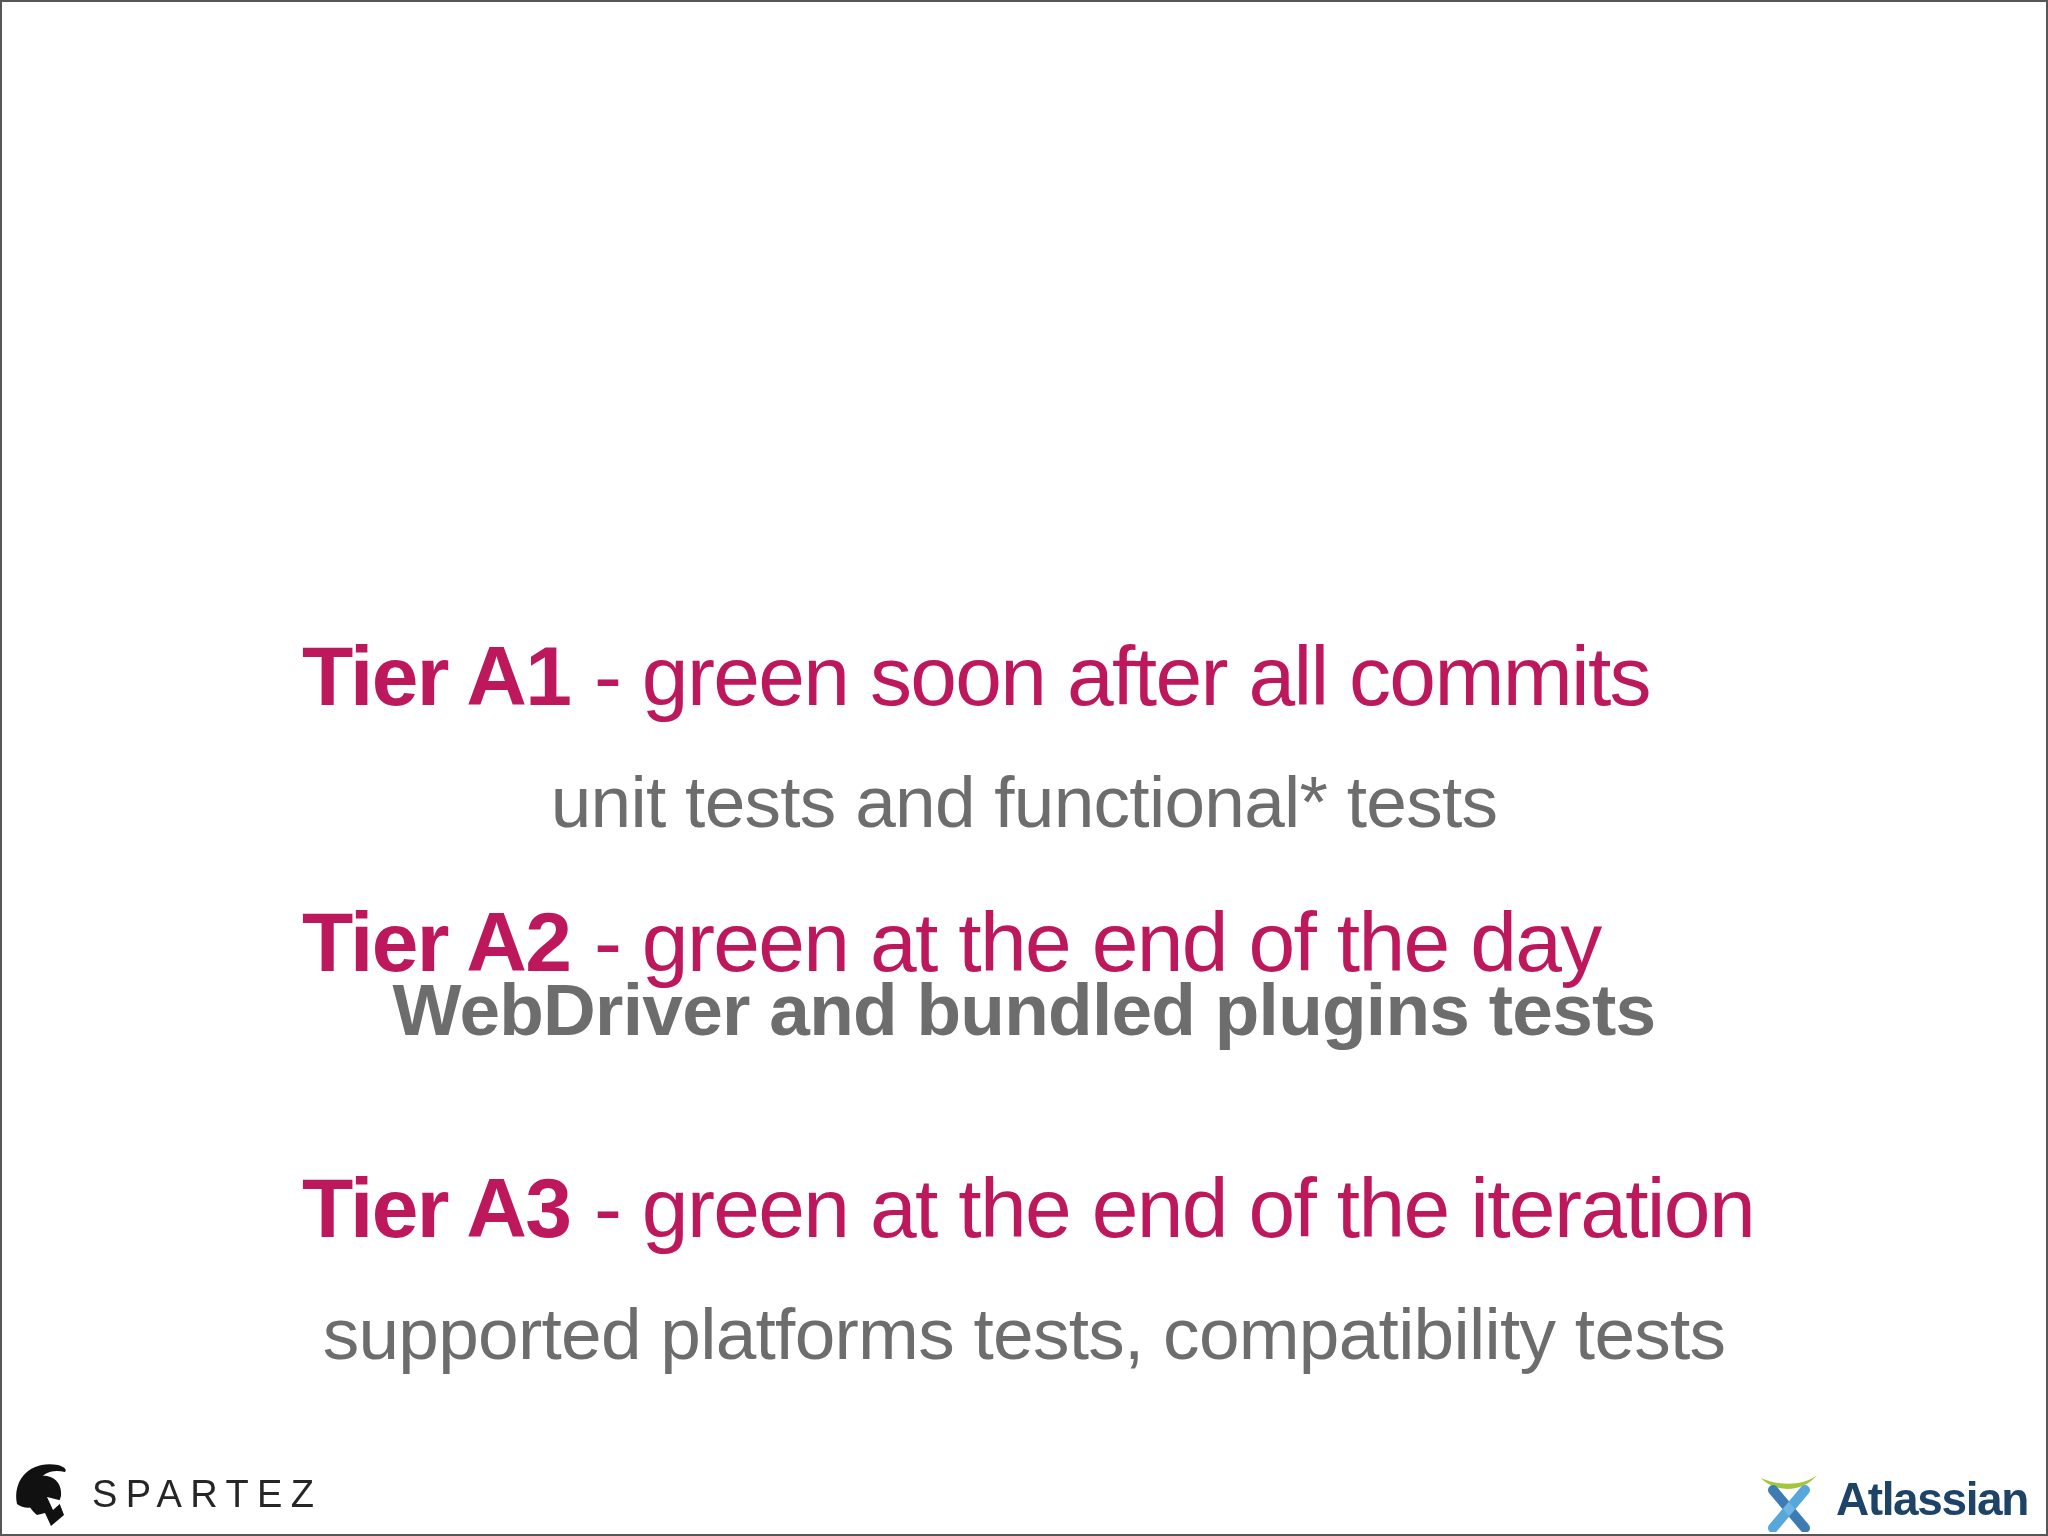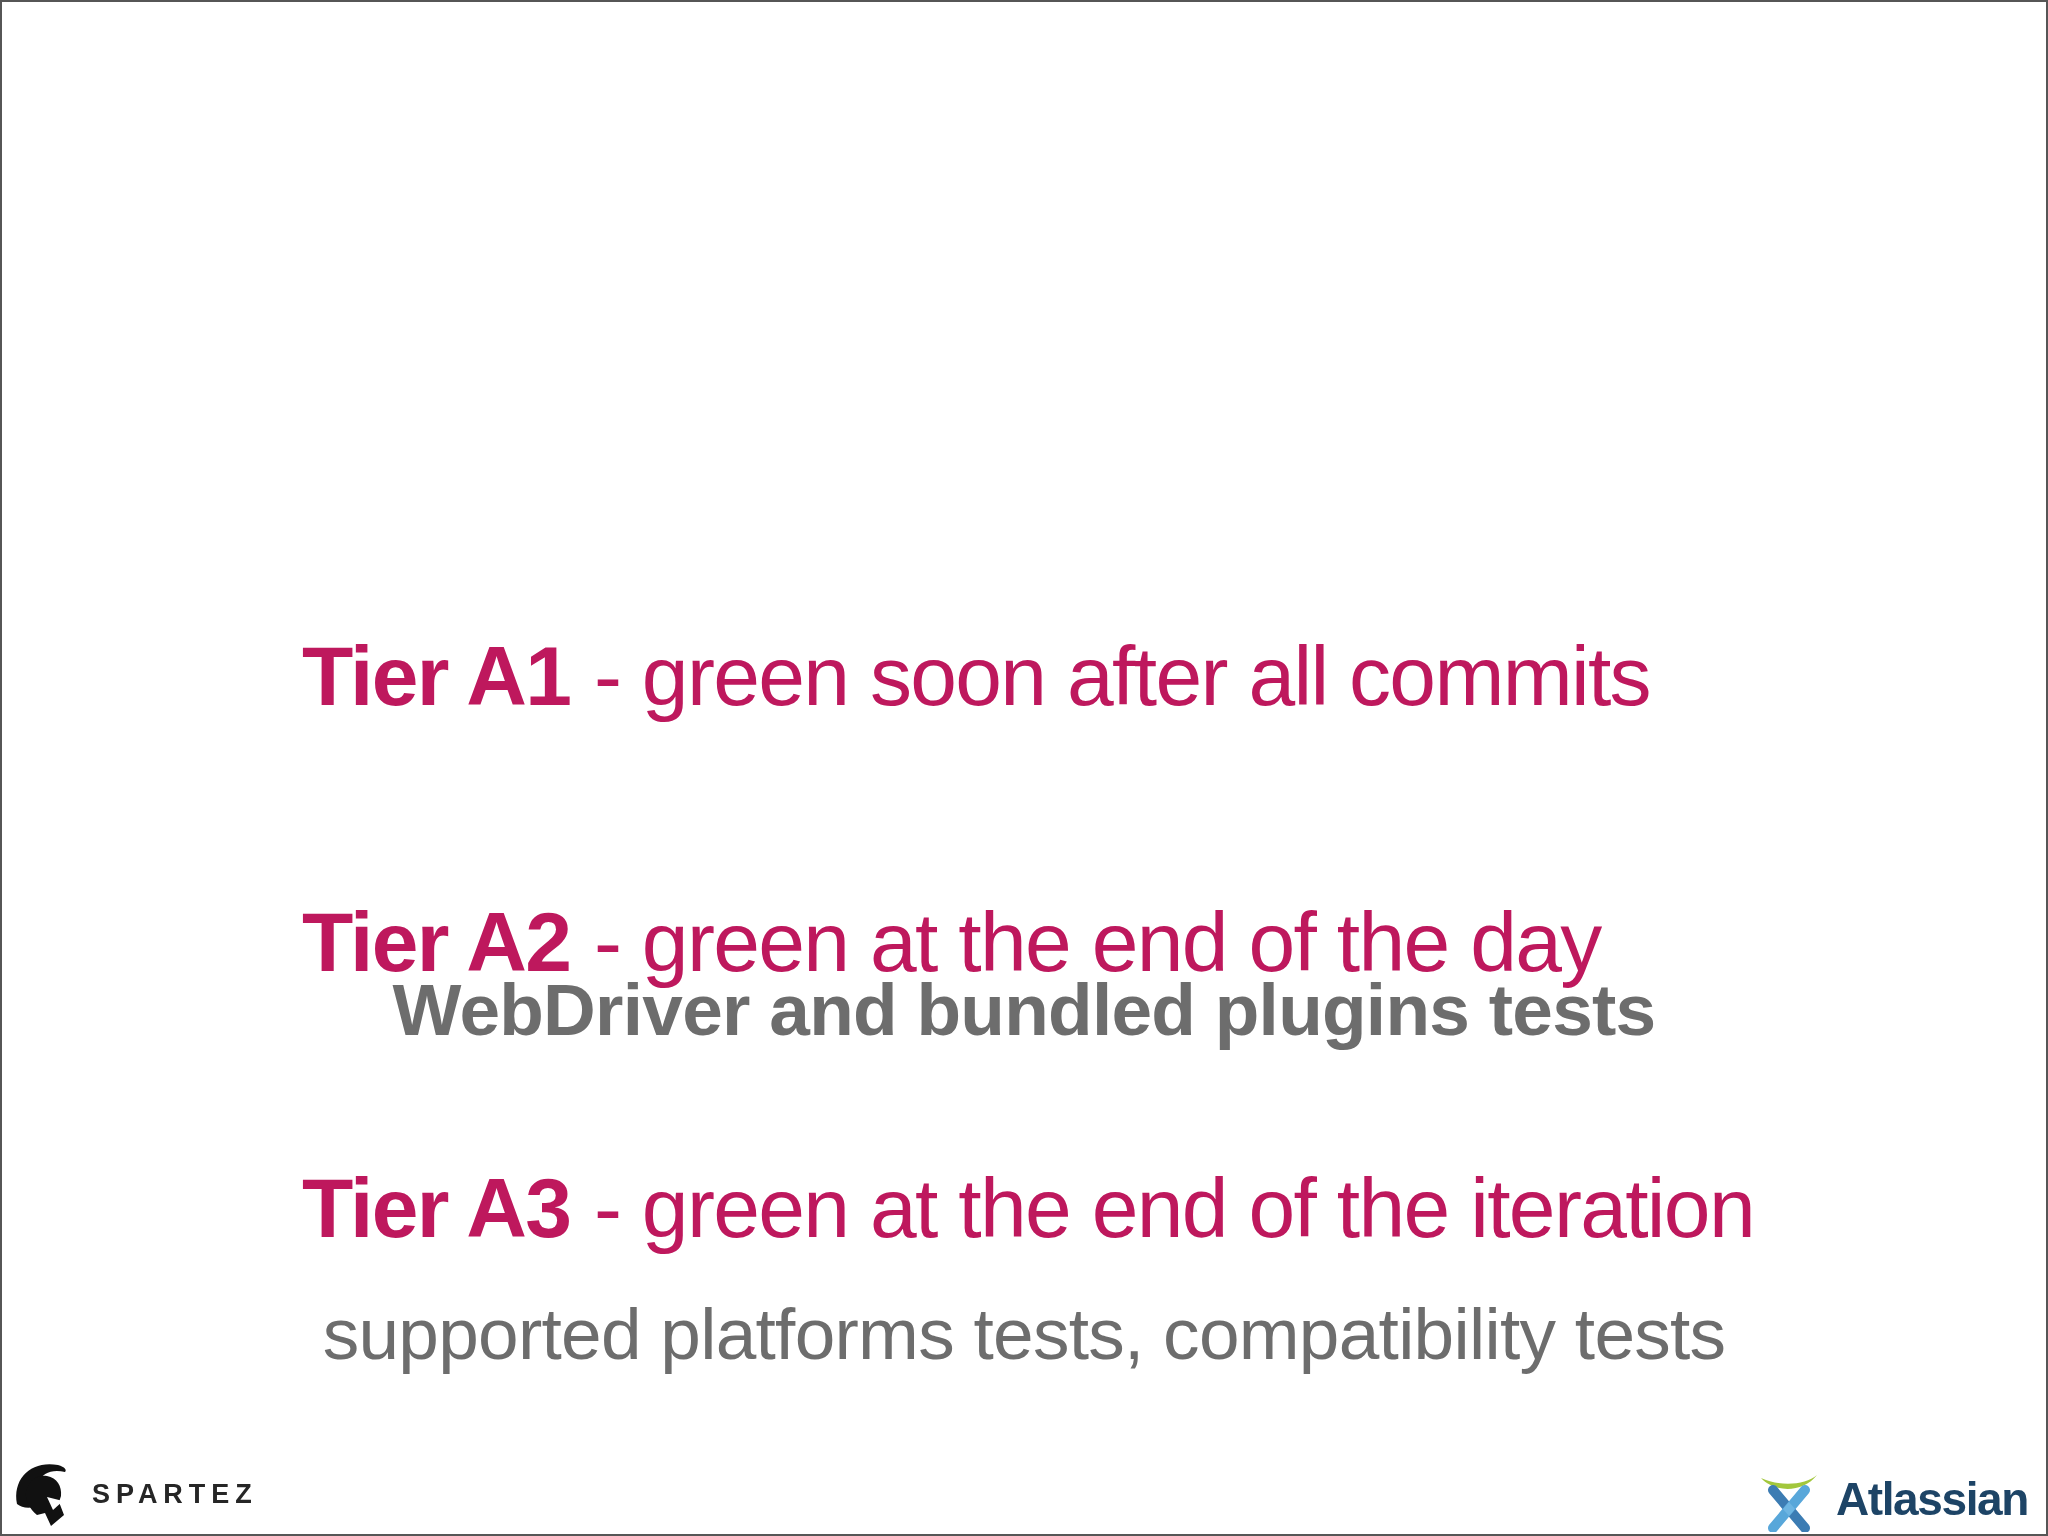--- a/index.html
+++ b/index.html
@@ -59,24 +59,24 @@
   .tier-detail-3{top:1295px;}
 
   
   .footer-spartez{
     position:absolute;
     left:10px;top:1454px;
     height:72px;
     display:flex;align-items:center;gap:22px;
   }
   .spartez-text{
-    font-size:27px;
+    font-size:38px;
     letter-spacing:0.22em;
     color:#262626;
-    font-weight:700;
+    font-weight:400;
     padding-top:4px;
     white-space:nowrap;
   }
   .footer-atlassian{
     position:absolute;
     right:18px;top:1452px;
     height:78px;
     display:flex;align-items:flex-end;gap:16px;
   }
   .atlassian-text{
@@ -92,20 +92,21 @@
 </style>
 </head>
 <body>
 
 <div class="slide">
 
 
   <div class="tier-line tier-main-1">
     <span class="tier-name">Tier A1</span><span class="tier-policy">- green soon after all commits</span>
   </div>
+  <div class="tier-detail tier-detail-1">unit tests and functional* tests</div>
 
   <div class="tier-line tier-main-2">
     <span class="tier-name">Tier A2</span><span class="tier-policy">- green at the end of the day</span>
   </div>
   <div class="tier-detail tier-detail-2">WebDriver and bundled plugins tests</div>
 
   <div class="tier-line tier-main-3">
     <span class="tier-name">Tier A3</span><span class="tier-policy">- green at the end of the iteration</span>
   </div>
   <div class="tier-detail tier-detail-3">supported platforms tests, compatibility tests</div>

